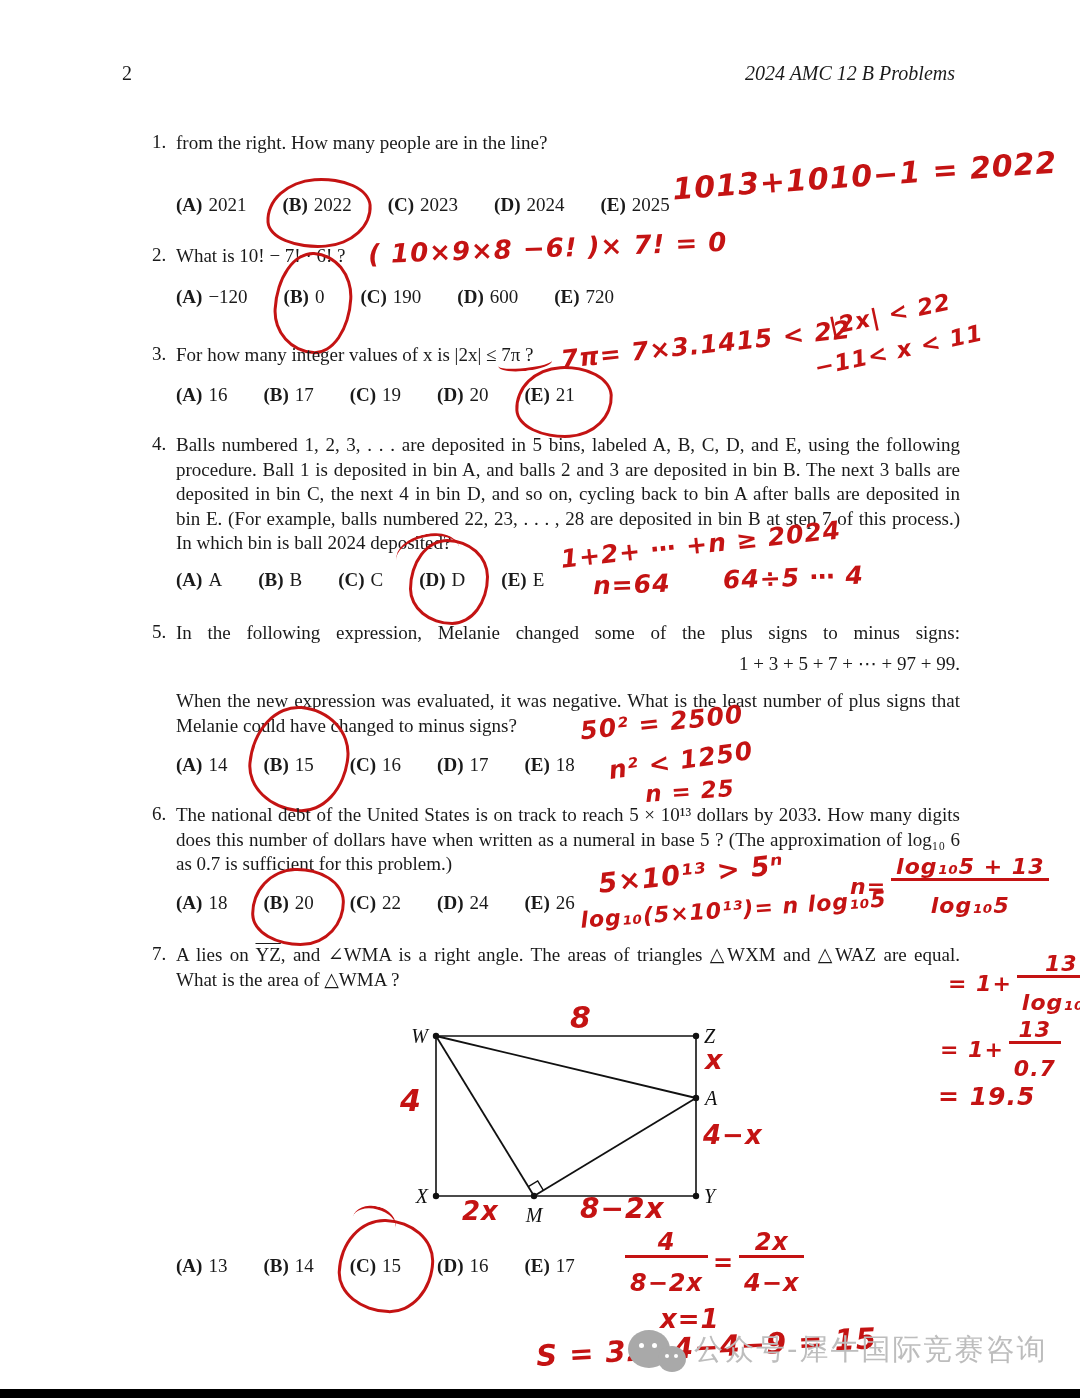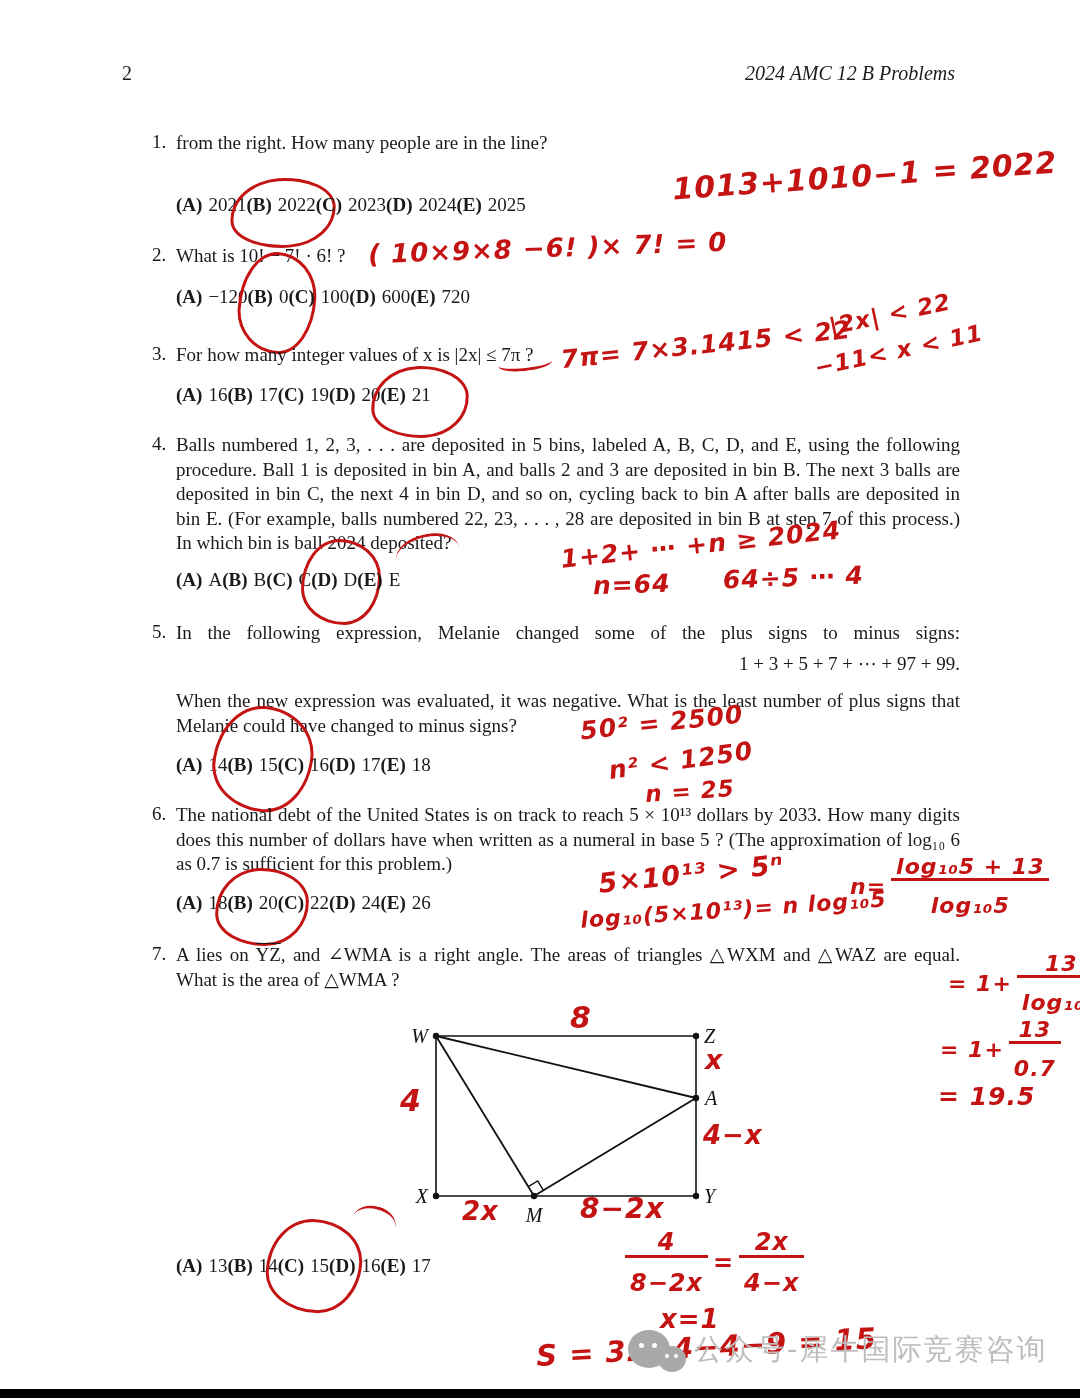--- a/index.html
+++ b/index.html
@@ -8,21 +8,21 @@
   
   .pagenum{position:absolute;left:122px;top:62px;font-size:20px;}
   .pagetitle{position:absolute;right:125px;top:62px;font-size:20px;font-style:italic;}
   
   .pnum{position:absolute;left:152px;font-size:19px;}
   .ptext{position:absolute;left:176px;width:784px;font-size:19px;}
   .line{height:24.6px;line-height:24.6px;}
   .just{text-align:justify;text-align-last:justify;}
   .expr{position:absolute;left:176px;width:784px;font-size:19px;text-align:right;height:26px;line-height:26px;}
   .ov{text-decoration:overline;}
-  .choices{position:absolute;left:176px;display:flex;font-size:19px;height:26px;line-height:26px;}
+  .choices{position:absolute;left:176px;display:flex;gap:36px;font-size:19px;height:26px;line-height:26px;}
   .choice{position:relative;white-space:nowrap;}
   .clabel{font-weight:bold;}
   .cval{margin-left:6px;}
   
   .circle{position:absolute;border:3.5px solid #c41313;border-radius:48% 52% 46% 54% / 58% 44% 56% 42%;
           pointer-events:none;}
   .stroke{position:absolute;pointer-events:none;}
   
   .ann{position:absolute;color:#c41313;font-family:"DejaVu Sans",sans-serif;font-style:italic;
        font-weight:bold;white-space:nowrap;letter-spacing:1px;pointer-events:none;}
@@ -58,21 +58,21 @@
         <span class="choice"><span class="clabel">(D)</span><span class="cval">2024</span></span>
         <span class="choice"><span class="clabel">(E)</span><span class="cval">2025</span></span>
       </div>
       <div class="pnum" style="top: 244px;">2.</div>
       <div class="ptext" style="top: 244px;">
         <div class="line"><span>What is 10! − 7! · 6! ?</span></div>
       </div>
       <div class="choices" style="top: 284px;">
         <span class="choice"><span class="clabel">(A)</span><span class="cval">−120</span></span>
         <span class="choice"><span class="clabel">(B)</span><span class="cval">0</span><div class="circle" style="left: -10px; top: -32px; width: 72px; height: 96px; transform: rotate(3deg);"></div></span>
-        <span class="choice"><span class="clabel">(C)</span><span class="cval">100</span></span>
+        <span class="choice"><span class="clabel">(C)</span><span class="cval">190</span></span>
         <span class="choice"><span class="clabel">(D)</span><span class="cval">600</span></span>
         <span class="choice"><span class="clabel">(E)</span><span class="cval">720</span></span>
       </div>
       <div class="pnum" style="top: 343px;">3.</div>
       <div class="ptext" style="top: 343px;">
         <div class="line"><span>For how many integer values of x is |2x| ≤ 7π ?</span></div>
       </div>
       <div class="choices" style="top: 382px;">
         <span class="choice"><span class="clabel">(A)</span><span class="cval">16</span></span>
         <span class="choice"><span class="clabel">(B)</span><span class="cval">17</span></span>

